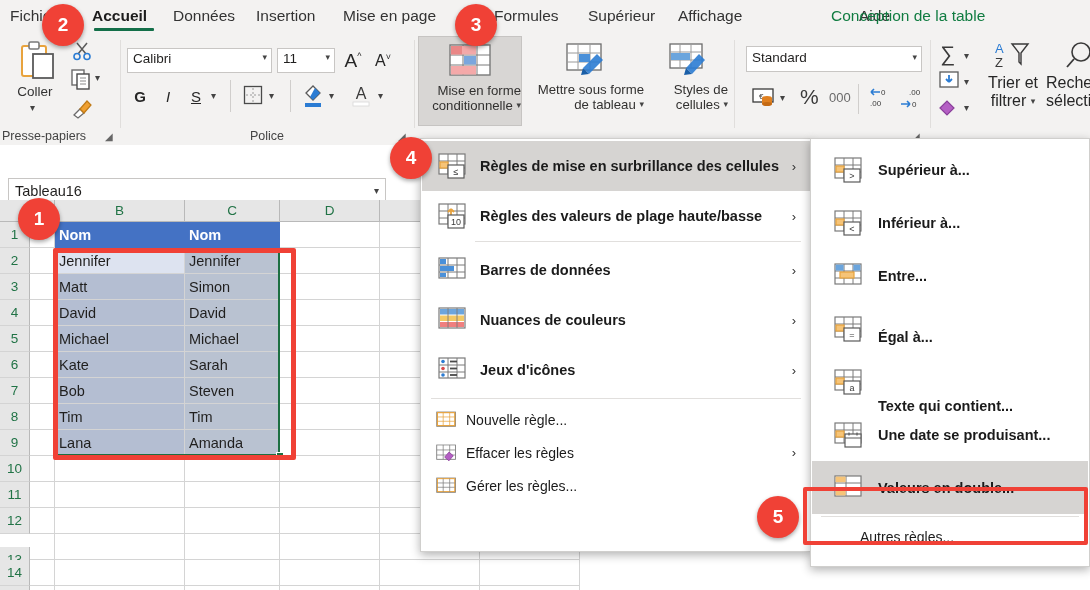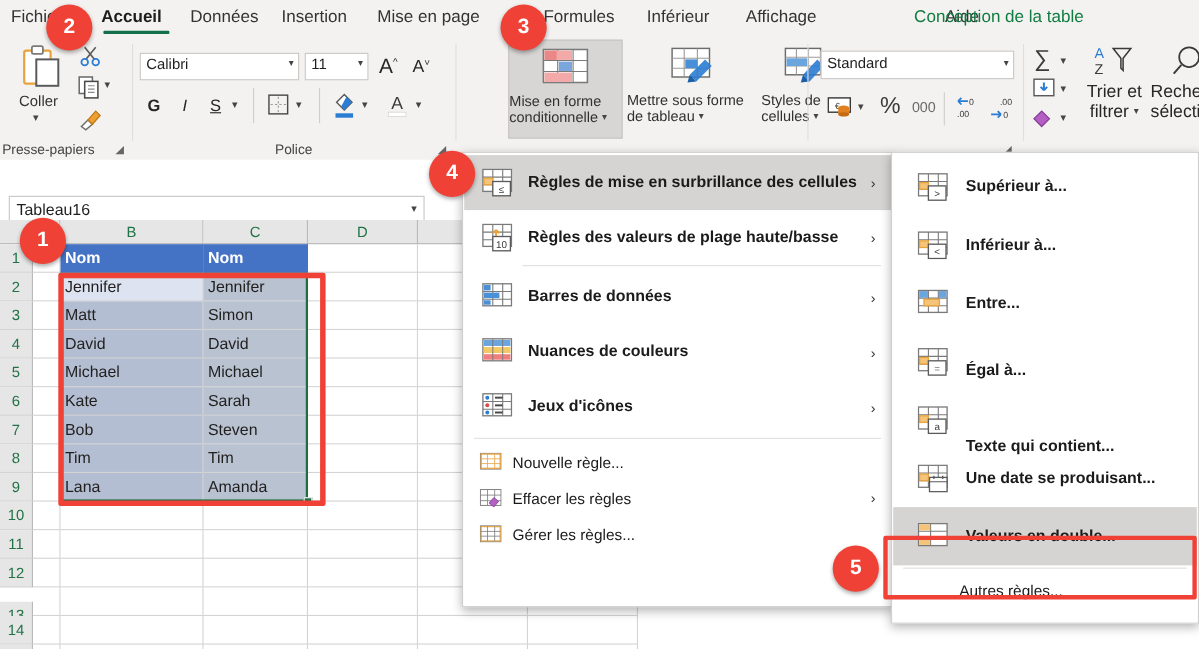--- a/index.html
+++ b/index.html
@@ -45,21 +45,21 @@
   }
   .combo .cv{position:absolute;left:5px;top:2px;}
   .combo .ca{position:absolute;right:4px;top:3px;font-size:9px;color:#444;}
   .fbtn{
     position:absolute;display:flex;align-items:center;justify-content:center;
     font-size:15px;color:#262626;cursor:default;
   }
 
   
   .bigbtn{
-    position:absolute;text-align:left;box-sizing:border-box;cursor:default;margin-left:44px;
+    position:absolute;text-align:right;box-sizing:border-box;cursor:default;
   }
   .bigbtn.pressed{background:#d8d6d4;border:1px solid #c6c4c2;}
   .bigbtn .bl{font-size:13.2px;color:#323130;line-height:15px;}
 
   
   #namebox{
     position:absolute;left:8px;top:166px;width:378px;height:26px;
     background:#fff;border:1px solid #c8c6c4;box-sizing:border-box;
     font-size:14.5px;color:#201f1e;line-height:24px;padding-left:6px;margin-top:12px;
   }
@@ -121,21 +121,21 @@
 
 <div id="ribbon">
 
   <div id="tabbar">
       <div class="tab" style="left: 10px; width: 64px;"><span>Fichier</span></div>
       <div class="tab active" style="left: 92px; width: 64px;"><span>Accueil</span><span class="uline"></span></div>
       <div class="tab" style="left: 173px; width: 66px;"><span>Données</span></div>
       <div class="tab" style="left: 256px; width: 70px;"><span>Insertion</span></div>
       <div class="tab" style="left: 343px; width: 104px;"><span>Mise en page</span></div>
       <div class="tab" style="left: 494px; width: 70px;"><span>Formules</span></div>
-      <div class="tab" style="left: 588px; width: 66px;"><span>Inférieur</span></div>
+      <div class="tab" style="left: 588px; width: 66px;"><span>Supérieur</span></div>
       <div class="tab" style="left: 678px; width: 72px;"><span>Affichage</span></div>
       <div class="tab" style="left: 816px; width: 40px; margin-left: 43px;"><span>Aide</span></div>
       <div class="tab ctx" style="left: 831px; width: 180px;"><span>Conception de la table</span></div>
     </div>
 
   <div id="ribbonbody">
 
     <div class="grp" style="left:0;width:120px;">
 
       <div class="clipicon" style="left:18px;top:8px;">
@@ -713,21 +713,21 @@
           <line x1="12" y1="1" x2="12" y2="21" stroke="#7a7a7a" stroke-width="1"></line>
           <line x1="1" y1="8" x2="27" y2="8" stroke="#7a7a7a" stroke-width="1"></line>
           <line x1="1" y1="15" x2="27" y2="15" stroke="#7a7a7a" stroke-width="1"></line>
           <rect x="1.6" y="1.6" width="10" height="5.6" fill="#f6c478"></rect>
           <rect x="1.6" y="15.6" width="10" height="4.8" fill="#f6c478"></rect>
         </svg></span>
       <span class="mtext b" style="position: absolute; left: 66px;">Valeurs en double...</span>
     </div>
     <div class="mdiv" style="left: 10px; right: 10px; top: 377px;"></div>
     <div class="mitem" style="left: 1px; right: 1px; position: absolute; top: 381px; height: 34px;">
-      <span class="mtext" style="position: absolute; left: 60px; font-size: 14px;">Autres règles...</span>
+      <span class="mtext" style="position: absolute; left: 48px; font-size: 14px;">Autres règles...</span>
     </div>
   </div>
 
 <div id="annotations">
     <div class="badge" style="left: 18px; top: 198px; width: 42px; height: 42px; background: rgb(240, 65, 54);">
       <span>1</span>
     </div>
     <div class="badge" style="left: 42px; top: 4px; width: 42px; height: 42px; background: rgb(240, 65, 54);">
       <span>2</span>
     </div>

